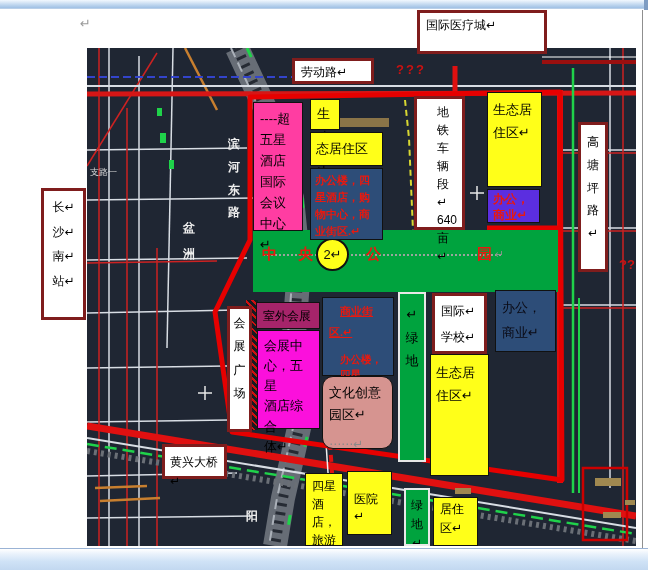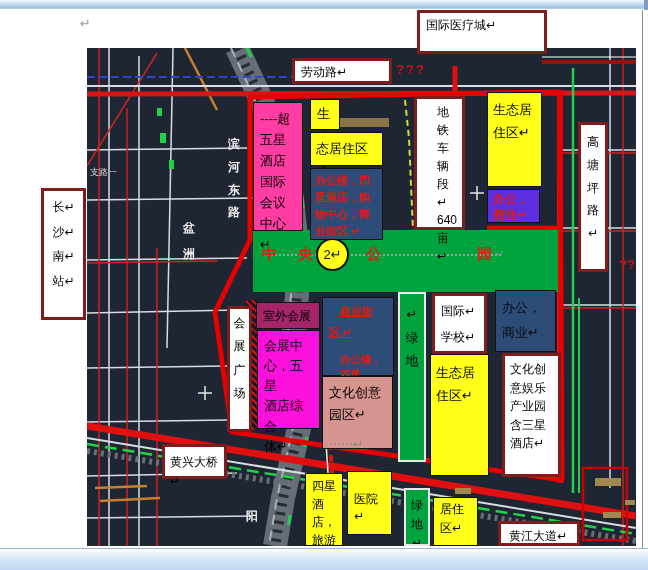--- a/index.html
+++ b/index.html
@@ -184,21 +184,21 @@
 心，五星
 酒店综合
 体↵</div>
 
   <div class="abs zone" style="left:322px;top:297px;width:72px;height:79px;background:#2d4d78;padding:3px 6px;">
     <span class="redtxt underl pre" style="font-size:11px;">商业街区.↵</span>
     <span class="redtxt pre" style="font-size:10.5px;display:block;margin-top:9px;line-height:1.5;">办公楼，四星
 酒店，商场.↵</span>
   </div>
 
-  <div class="abs zone" style="left:322px;top:376px;width:71px;height:73px;background:#d69490;padding:5px 6px;line-height:1.7;">
+  <div class="abs zone" style="left:322px;top:376px;width:71px;height:73px;background:#d69490;padding:5px 6px;line-height:1.7;border-radius:11px;">
     <span class="pre">文化创意
 园区↵</span>
     <span class="dots-gray">⋯⋯↵</span>
   </div>
 
   <div class="abs zone pre" style="left:398px;top:292px;width:28px;height:170px;background:#00a33e;border:2px solid #e8e8e8;text-align:center;line-height:1.75;padding:10px 0 0 0;">↵
 绿
 地</div>
   <div class="abs zone pre" style="left:430px;top:354px;width:59px;height:122px;background:#ffff19;line-height:1.8;padding:6px 5px;">生态居
 住区↵</div>
@@ -212,41 +212,35 @@
   <div class="abs zone pre" style="left:347px;top:471px;width:45px;height:64px;background:#ffff19;font-size:12px;line-height:1.45;padding:19px 6px;overflow:hidden;">医院↵
 
 居住
 区↵</div>
   <div class="abs zone pre" style="left:404px;top:488px;width:26px;height:58px;background:#00a33e;border:2px solid #e8e8e8;text-align:center;font-size:12px;line-height:1.6;padding:6px 0 0 0;overflow:hidden;">绿
 地↵</div>
   <div class="abs zone pre" style="left:433px;top:497px;width:45px;height:49px;background:#ffff19;font-size:12px;line-height:1.6;padding:2px 6px;overflow:hidden;">居住
 区↵</div>
 
   <div class="abs wb pre" style="left:417px;top:10px;width:130px;height:44px;">国际医疗城↵</div>
-  <div class="abs wb pre" style="left:292px;top:58px;width:100px;height:26px;padding:2px 6px;">劳动路↵</div>
+  <div class="abs wb pre" style="left:292px;top:58px;width:82px;height:26px;padding:2px 6px;">劳动路↵</div>
   <div class="abs wb pre" style="left:41px;top:188px;width:45px;height:132px;text-align:center;line-height:2.05;padding:4px 2px;">长↵
 沙↵
 南↵
 站↵</div>
   <div class="abs wb pre" style="left:578px;top:122px;width:30px;height:150px;text-align:center;line-height:1.9;padding:6px 1px;">高
 塘
 坪
 路↵</div>
   <div class="abs wb pre" style="left:414px;top:96px;width:51px;height:134px;line-height:1.5;padding:4px 20px;">地铁
 车辆
 段↵
 640
 亩↵</div>
   <div class="abs wb pre" style="left:227px;top:306px;width:25px;height:126px;text-align:center;line-height:1.95;padding:3px 1px;">会
 展
 广
 场</div>
   <div class="abs wb pre" style="left:432px;top:293px;width:55px;height:61px;line-height:2.2;padding:2px 6px;">国际↵
 学校↵</div>
-  <div class="abs wb pre" style="left:502px;top:353px;width:59px;height:124px;line-height:1.55;padding:4px 5px;">文化创
-意娱乐
-产业园
-含三星
-酒店↵</div>
   <div class="abs wb pre" style="left:162px;top:444px;width:65px;height:35px;padding:6px 5px;">黄兴大桥↵</div>
-  <div class="abs wb pre" style="left:498px;top:521px;width:82px;height:25px;padding:3px 8px;">黄江大道↵</div>
 
 </div>
 
 </body></html>

